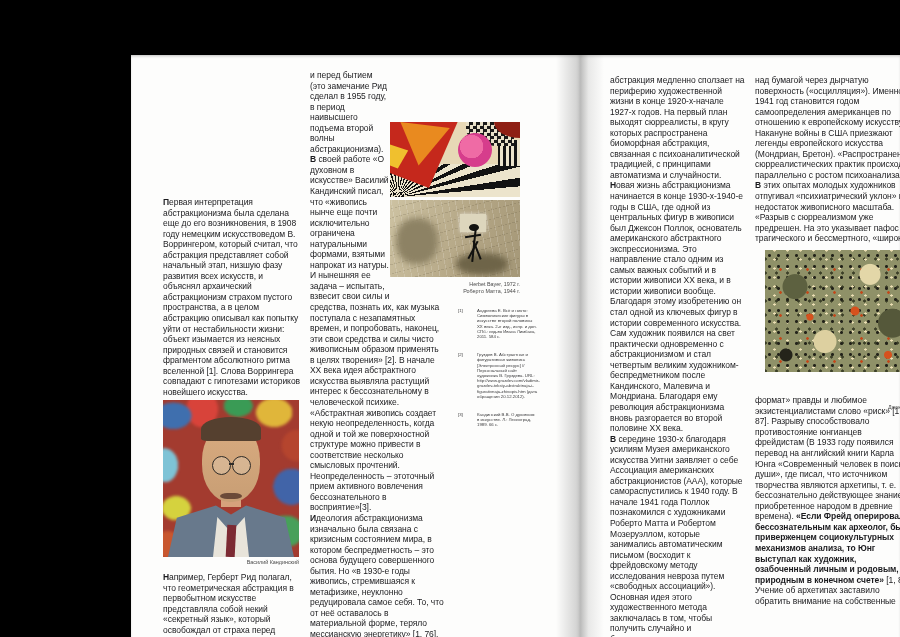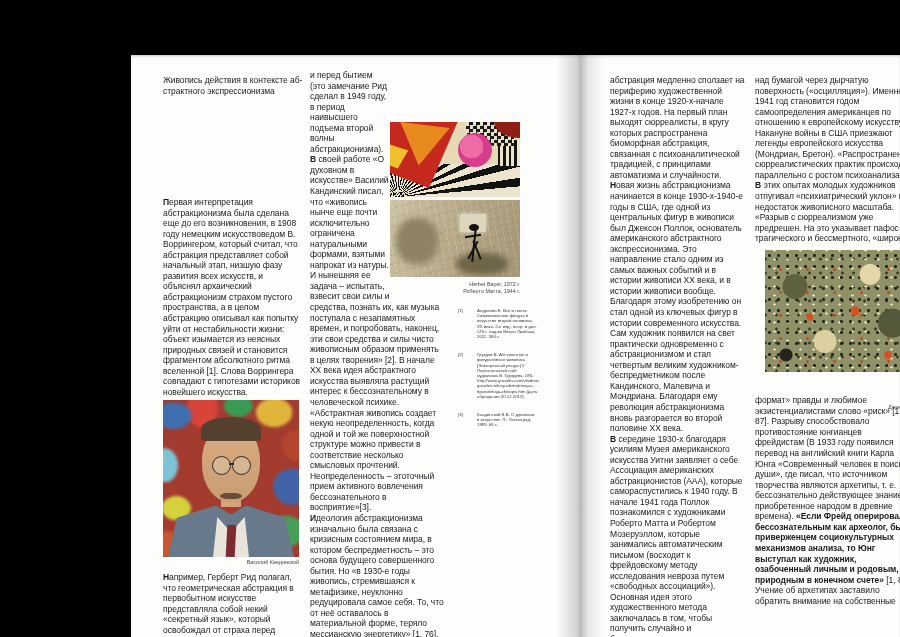--- a/index.html
+++ b/index.html
@@ -117,24 +117,20 @@
         9px 11px,13px 9px,11px 14px,27px 23px;
       background-position:0 0,0 0,0 0,0 0,0 0,0 0,0 0,0 0,0 0,3px 5px,6px 2px,2px 8px;}
 </style>
 </head>
 <body>
 
 <div class="stage">
 
   <div class="page page-left">
 
-    <div class="col" style="left:32px;top:20px;width:140px;">
-      <p>Живопись действия в контексте аб-
-страктного экспрессионизма</p>
-    </div>
 
     <div class="col" style="left:32px;top:142px;width:139px;">
       <p class="lead">Первая интерпретация абстракционизма была сделана еще до его возникновения, в 1908 году немецким искусствоведом В. Воррингером, который считал, что абстракция представляет собой начальный этап, низшую фазу развития всех искусств, и объяснял архаический абстракционизм страхом пустого пространства, а в целом абстракцию описывал как попытку уйти от нестабильности жизни: объект изымается из неясных природных связей и становится фрагментом абсолютного ритма вселенной [1]. Слова Воррингера совпадают с гипотезами историков новейшего искусства.</p>
     </div>
 
     <div class="art kandinsky" style="left:32px;top:345px;width:136px;height:157px;">
       <div class="paint"></div>
       <div class="suit"></div>
       <div class="shirt"></div>
       <div class="tie"></div>
@@ -147,21 +143,21 @@
       <div class="mustache"></div>
     </div>
     <div class="caption right" style="left:32px;top:504px;width:136px;">Василий Кандинский</div>
 
     <div class="col" style="left:32px;top:517px;width:139px;">
       <p class="lead">Например, Герберт Рид полагал, что геометрическая абстракция в первобытном искусстве представляла собой некий «секретный язык», который освобождал от страха перед неведомым</p>
     </div>
 
     <div class="col" style="left:179px;top:15px;width:135px;">
       <div class="float-sp"></div>
-      <p>и перед бытием (это замечание Рид сделал в 1949 году, в период наивысшего подъема второй волны абстракционизма).</p>
+      <p>и перед бытием (это замечание Рид сделал в 1955 году, в период наивысшего подъема второй волны абстракционизма).</p>
       <p class="lead">В своей работе «О духовном в искусстве» Василий Кандинский писал, что «живопись нынче еще почти исключительно ограничена натуральными формами, взятыми напрокат из натуры. И нынешняя ее задача – испытать, взвесит свои силы и средства, познать их, как музыка поступала с незапамятных времен, и попробовать, наконец, эти свои средства и силы чисто живописным образом применять в целях творения» [2]. В начале XX века идея абстрактного искусства выявляла растущий интерес к бессознательному в человеческой психике. «Абстрактная живопись создает некую неопределенность, когда одной и той же поверхностной структуре можно привести в соответствие несколько смысловых прочтений. Неопределенность – этоточный прием активного вовлечения бессознательного в восприятие»[3].</p>
       <p class="lead">Идеология абстракционизма изначально была связана с кризисным состоянием мира, в котором беспредметность – это основа будущего совершенного бытия. Но «в 1930-е годы живопись, стремившаяся к метафизике, неуклонно редуцировала самое себя. То, что от неё оставалось в материальной форме, теряло мессианскую энергетику» [1, 76]. На Западе (корме Германии), где в отличие от СССР, преследований абстракционизма не было, геометрическая</p>
     </div>
 
     <div class="art bayer" style="left:259px;top:67px;width:130px;height:75px;">
       <div class="floor"></div>
       <div class="red"></div>
       <div class="orange"></div>
       <div class="yellow"></div>
       <div class="vstripes"></div>

